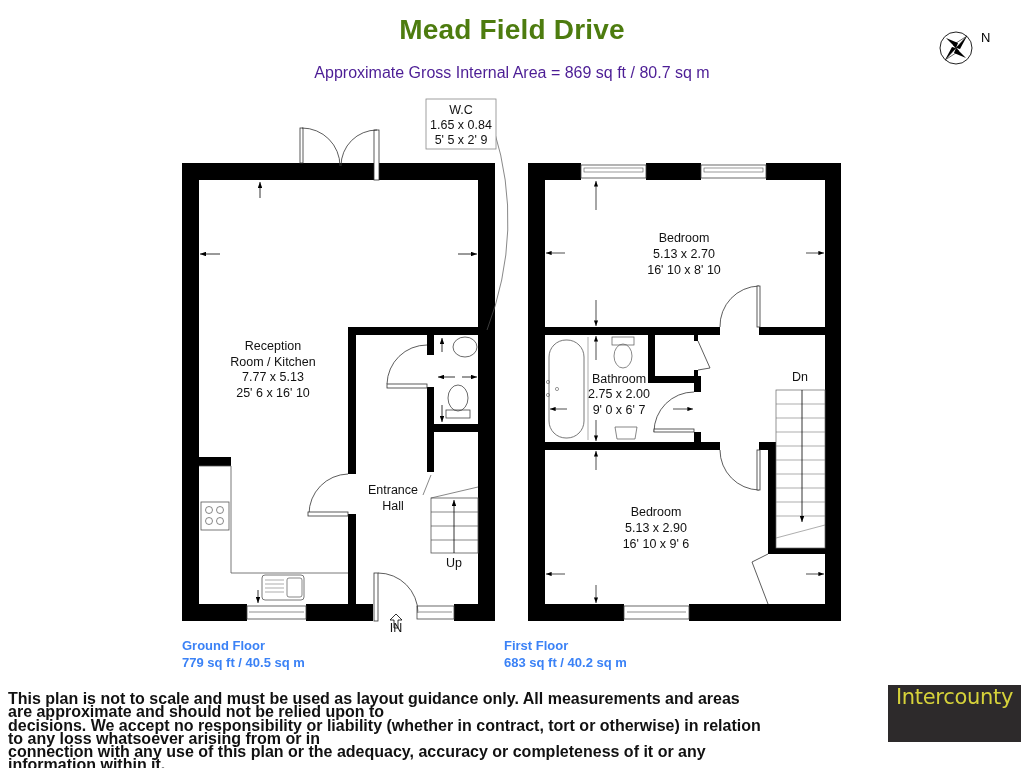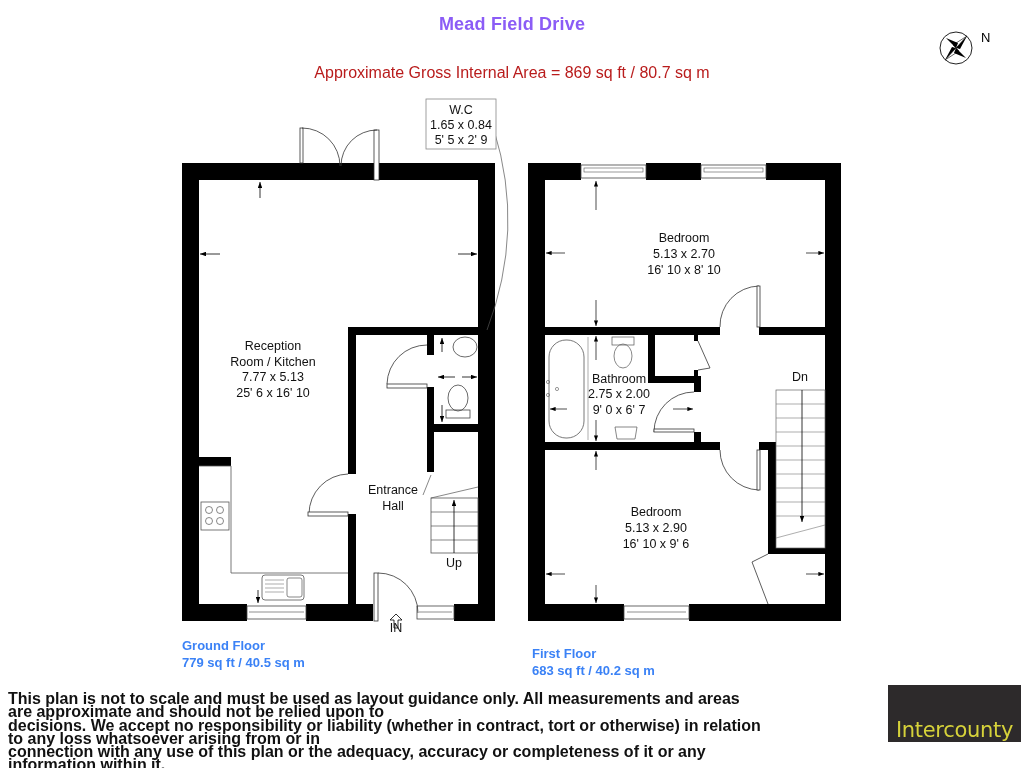--- a/index.html
+++ b/index.html
@@ -1,23 +1,23 @@
 <!DOCTYPE html>
 <html><head>
   <meta charset="utf-8">
   <style>
     html, body { margin: 0; padding: 0; background: #ffffff; }
     body { width: 1024px; height: 768px; position: relative; overflow: hidden; font-family: "Liberation Sans", sans-serif; color: #111; }
-    .title { position: absolute; left: 0; width: 1024px; top: 14px; text-align: center; font-size: 18px; font-weight: bold; color: #8b5cf6; letter-spacing: 0.2px; }
-    .subtitle { position: absolute; left: 0; width: 1024px; top: 64px; text-align: center; font-size: 16px; color: #b91c1c; }
+    .title { position: absolute; left: 0; width: 1024px; top: 14px; text-align: center; font-size: 28px; font-weight: bold; color: #4d7c0f; letter-spacing: 0.2px; }
+    .subtitle { position: absolute; left: 0; width: 1024px; top: 64px; text-align: center; font-size: 16px; color: #4c1d95; }
     .compass { position: absolute; left: 938px; top: 28px; width: 56px; height: 44px; }
     svg.plan { position: absolute; left: 0; top: 0; }
     .floor-label { position: absolute; font-size: 13px; font-weight: bold; line-height: 17px; color: #3b82f6; }
     .disclaimer { position: absolute; left: 8px; top: 692px; width: 760px; font-size: 16px; line-height: 13.3px; color: #111; font-weight: bold; }
-    .brand { position: absolute; left: 888px; top: 685px; width: 133px; height: 57px; background: #2d2a2b; display: flex; align-items: flex-end; justify-content: center; }
+    .brand { position: absolute; left: 888px; top: 685px; width: 133px; height: 57px; background: #2d2a2b; display: flex; align-items: flex-start; justify-content: center; }
     .brand span { color: #d6d23a; font-size: 21px; letter-spacing: -0.3px; font-family: "DejaVu Sans", sans-serif; }
     .rlabel { font-family: "Liberation Sans", sans-serif; font-size: 12.5px; fill: #111; text-anchor: middle; }
     .wcbox { font-family: "Liberation Sans", sans-serif; font-size: 12.5px; fill: #111; text-anchor: middle; }
   </style>
 </head>
 <body>
 
 <div class="title">Mead Field Drive</div>
 <div class="subtitle">Approximate Gross Internal Area = 869 sq ft / 80.7 sq m</div>
 
@@ -234,21 +234,21 @@
     <text class="rlabel" x="656" y="516">Bedroom</text>
     <text class="rlabel" x="656" y="532">5.13 x 2.90</text>
     <text class="rlabel" x="656" y="548">16' 10 x 9' 6</text>
   </g>
 </svg>
 
 <div class="floor-label" style="left:182px; top:637px;">
   <div>Ground Floor</div>
   <div>779 sq ft / 40.5 sq m</div>
 </div>
-<div class="floor-label" style="left:532px; top:637px;margin-top:8px;">
+<div class="floor-label" style="left:504px; top:637px;">
   <div>First Floor</div>
   <div>683 sq ft / 40.2 sq m</div>
 </div>
 
 <div class="disclaimer">
   <div>This plan is not to scale and must be used as layout guidance only. All measurements and areas are approximate and should not be relied upon to</div>
   <div>decisions. We accept no responsibility or liability (whether in contract, tort or otherwise) in relation to any loss whatsoever arising from or in</div>
   <div>connection with any use of this plan or the adequacy, accuracy or completeness of it or any information within it.</div>
 </div>
 

